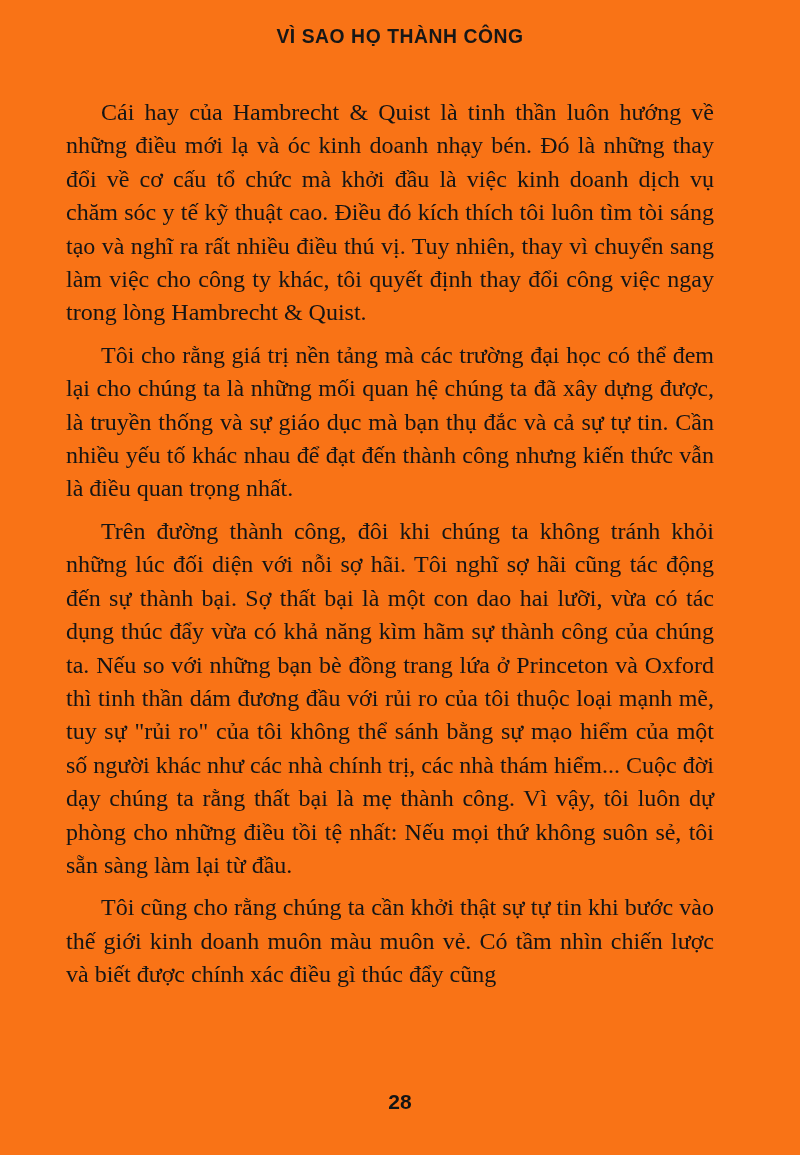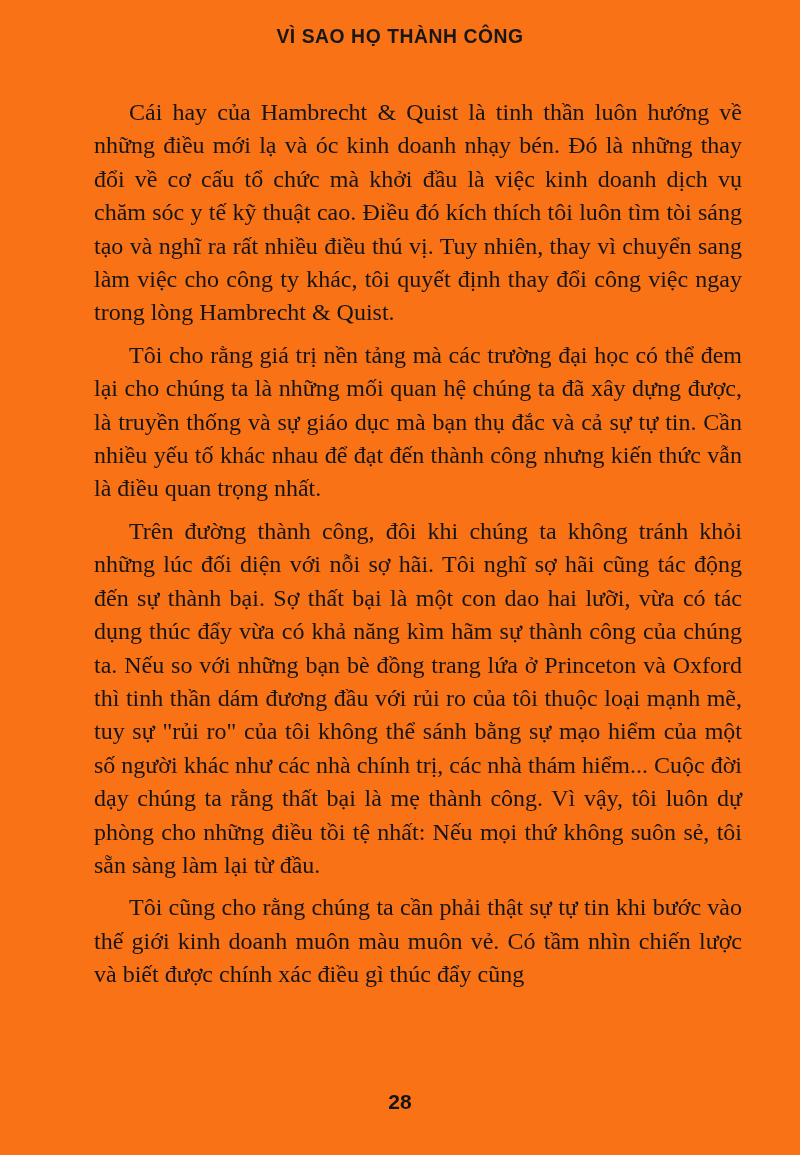--- a/index.html
+++ b/index.html
@@ -24,21 +24,21 @@
     font-family: "Liberation Sans", sans-serif;
     font-size: 21px;
     font-weight: 600;
     letter-spacing: 0.6px;
     color: #171717;
     transform: scaleX(0.92);
   }
   .body-text {
     position: absolute;
     top: 96px;
-    left: 94px;
+    left: 66px;
     width: 648px;
     font-family: "Liberation Serif", "DejaVu Serif", serif;
     font-size: 24px;
     line-height: 33.4px;
     text-align: justify;
     color: #151515;
   }
   .body-text p {
     margin: 0 0 9px 0;
     text-indent: 35px;
@@ -58,17 +58,17 @@
 </head>
 <body>
 
 <div class="page">
   <div class="running-head">VÌ SAO HỌ THÀNH CÔNG</div>
 
   <div class="body-text">
     <p>Cái hay của Hambrecht &amp; Quist là tinh thần luôn hướng về những điều mới lạ và óc kinh doanh nhạy bén. Đó là những thay đổi về cơ cấu tổ chức mà khởi đầu là việc kinh doanh dịch vụ chăm sóc y tế kỹ thuật cao. Điều đó kích thích tôi luôn tìm tòi sáng tạo và nghĩ ra rất nhiều điều thú vị. Tuy nhiên, thay vì chuyển sang làm việc cho công ty khác, tôi quyết định thay đổi công việc ngay trong lòng Hambrecht &amp; Quist.</p>
     <p>Tôi cho rằng giá trị nền tảng mà các trường đại học có thể đem lại cho chúng ta là những mối quan hệ chúng ta đã xây dựng được, là truyền thống và sự giáo dục mà bạn thụ đắc và cả sự tự tin. Cần nhiều yếu tố khác nhau để đạt đến thành công nhưng kiến thức vẫn là điều quan trọng nhất.</p>
     <p>Trên đường thành công, đôi khi chúng ta không tránh khỏi những lúc đối diện với nỗi sợ hãi. Tôi nghĩ sợ hãi cũng tác động đến sự thành bại. Sợ thất bại là một con dao hai lưỡi, vừa có tác dụng thúc đẩy vừa có khả năng kìm hãm sự thành công của chúng ta. Nếu so với những bạn bè đồng trang lứa ở Princeton và Oxford thì tinh thần dám đương đầu với rủi ro của tôi thuộc loại mạnh mẽ, tuy sự "rủi ro" của tôi không thể sánh bằng sự mạo hiểm của một số người khác như các nhà chính trị, các nhà thám hiểm... Cuộc đời dạy chúng ta rằng thất bại là mẹ thành công. Vì vậy, tôi luôn dự phòng cho những điều tồi tệ nhất: Nếu mọi thứ không suôn sẻ, tôi sẵn sàng làm lại từ đầu.</p>
-    <p>Tôi cũng cho rằng chúng ta cần phải thật sự tự tin khi bước vào thế giới kinh doanh muôn màu muôn vẻ. Có tầm nhìn chiến lược và biết được chính xác điều gì thúc đẩy cũng</p>
+    <p>Tôi cũng cho rằng chúng ta cần khởi thật sự tự tin khi bước vào thế giới kinh doanh muôn màu muôn vẻ. Có tầm nhìn chiến lược và biết được chính xác điều gì thúc đẩy cũng</p>
   </div>
 
   <div class="page-number">28</div>
 </div>
 
 </body></html>

